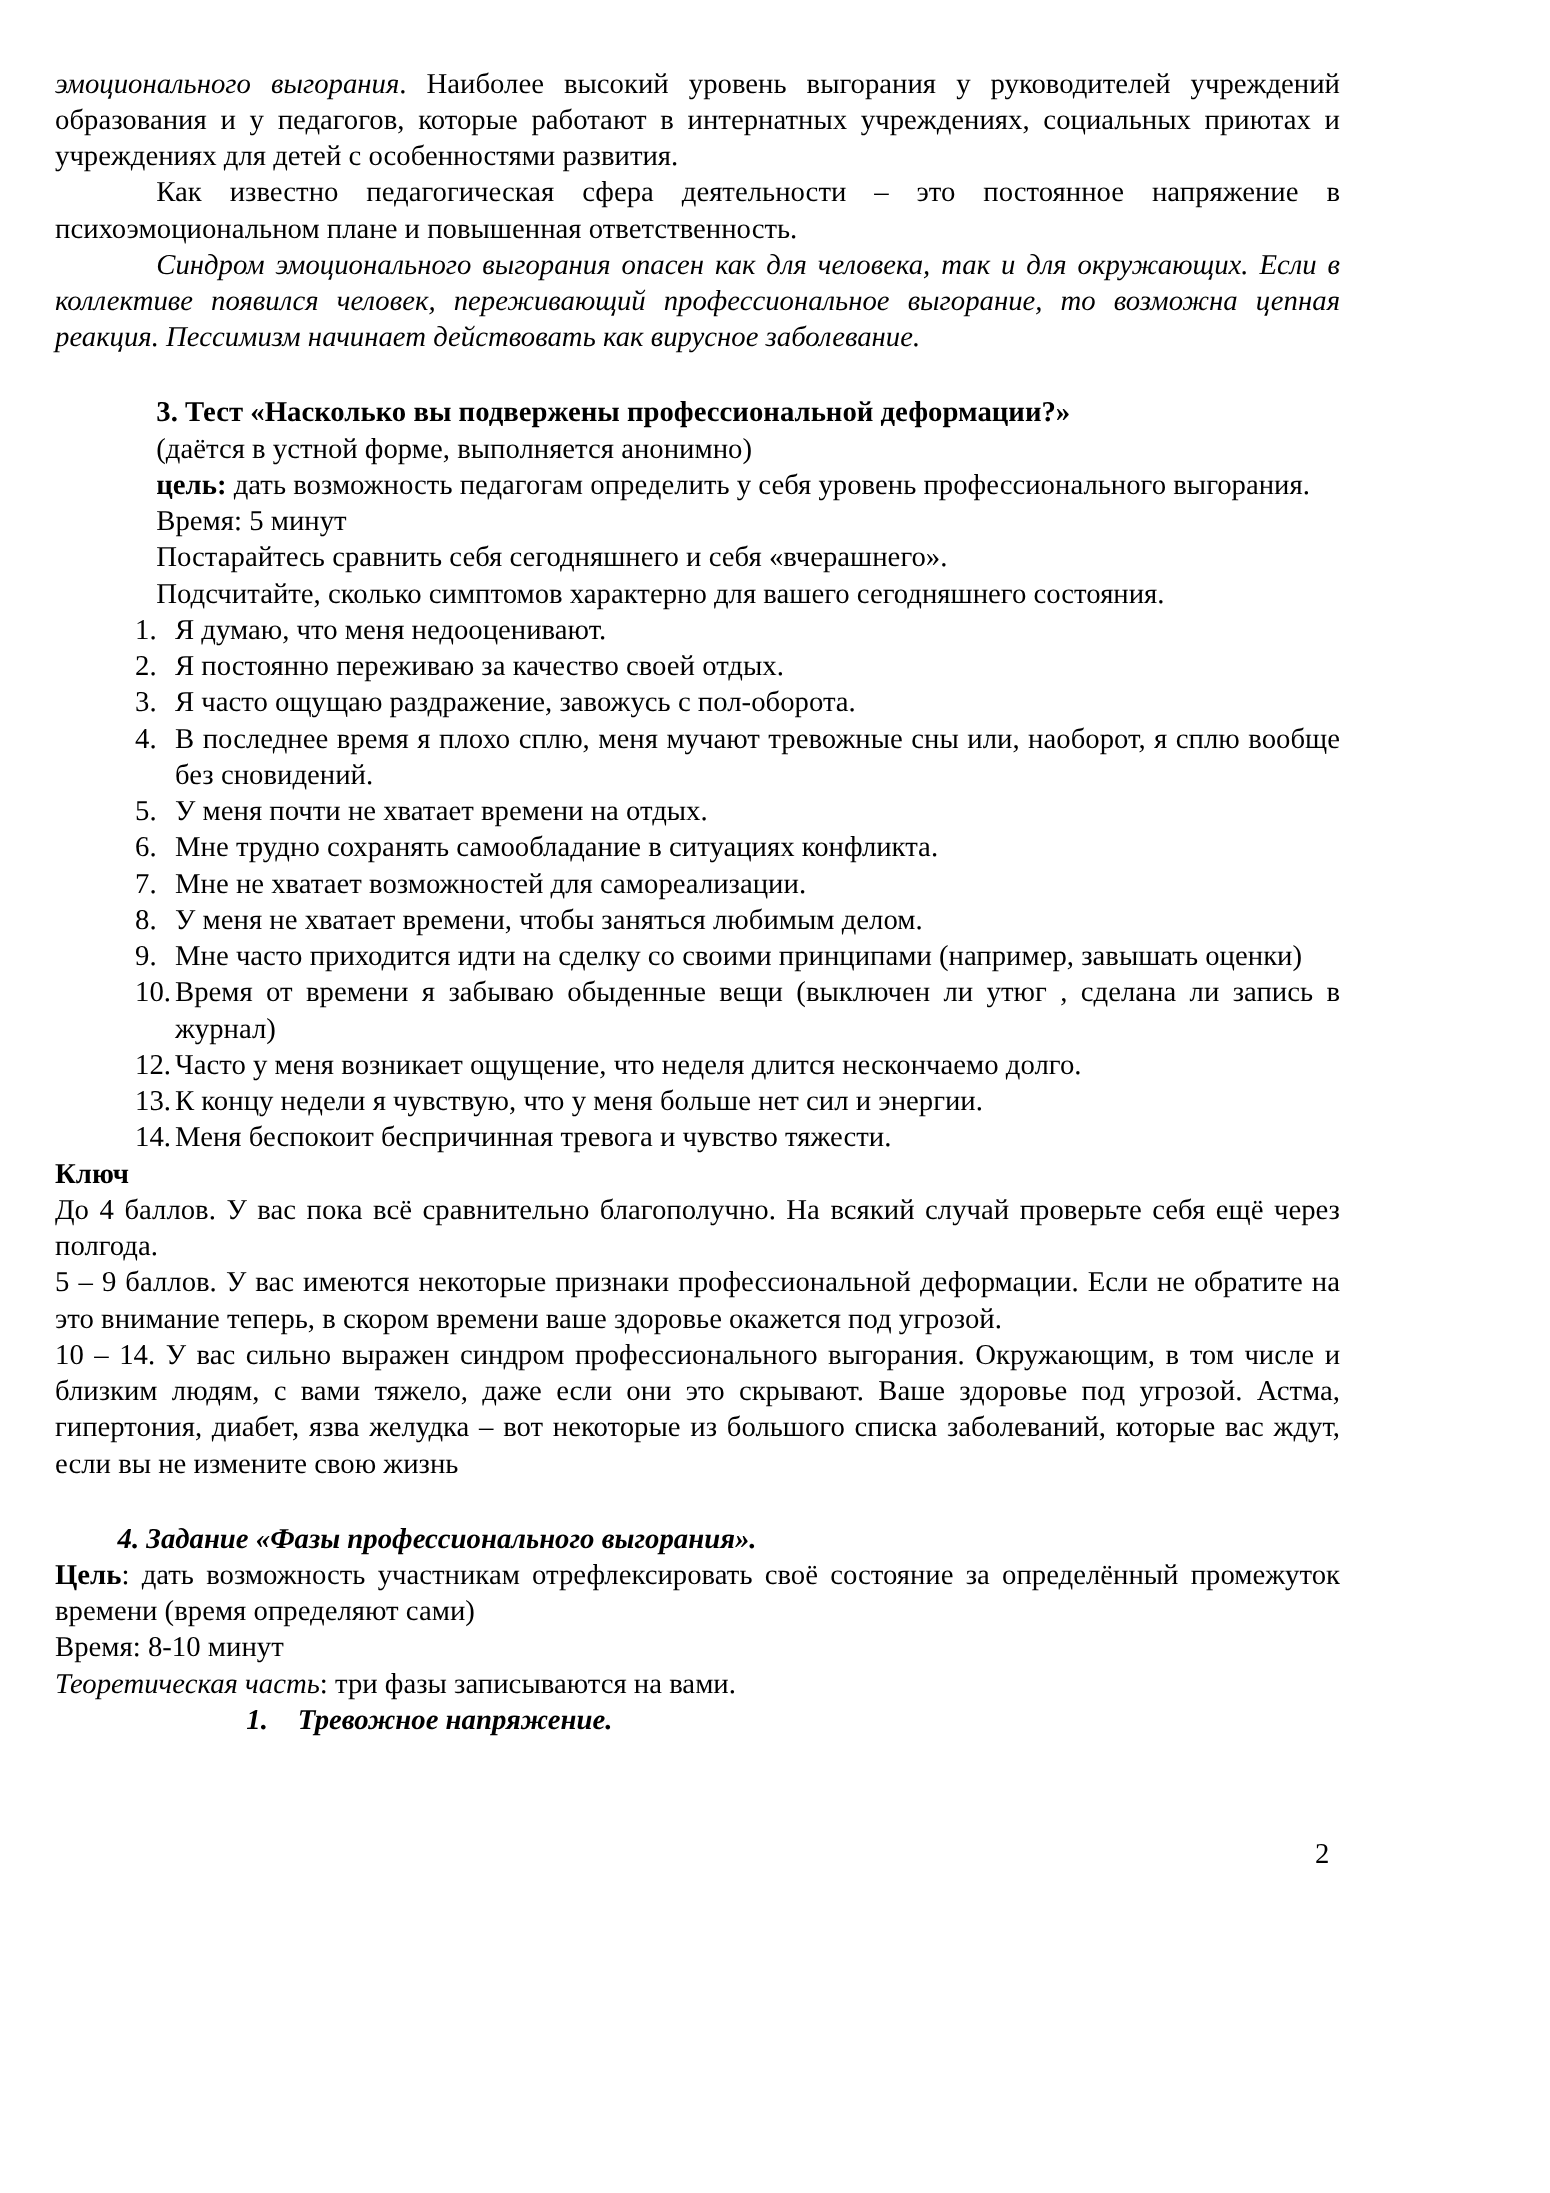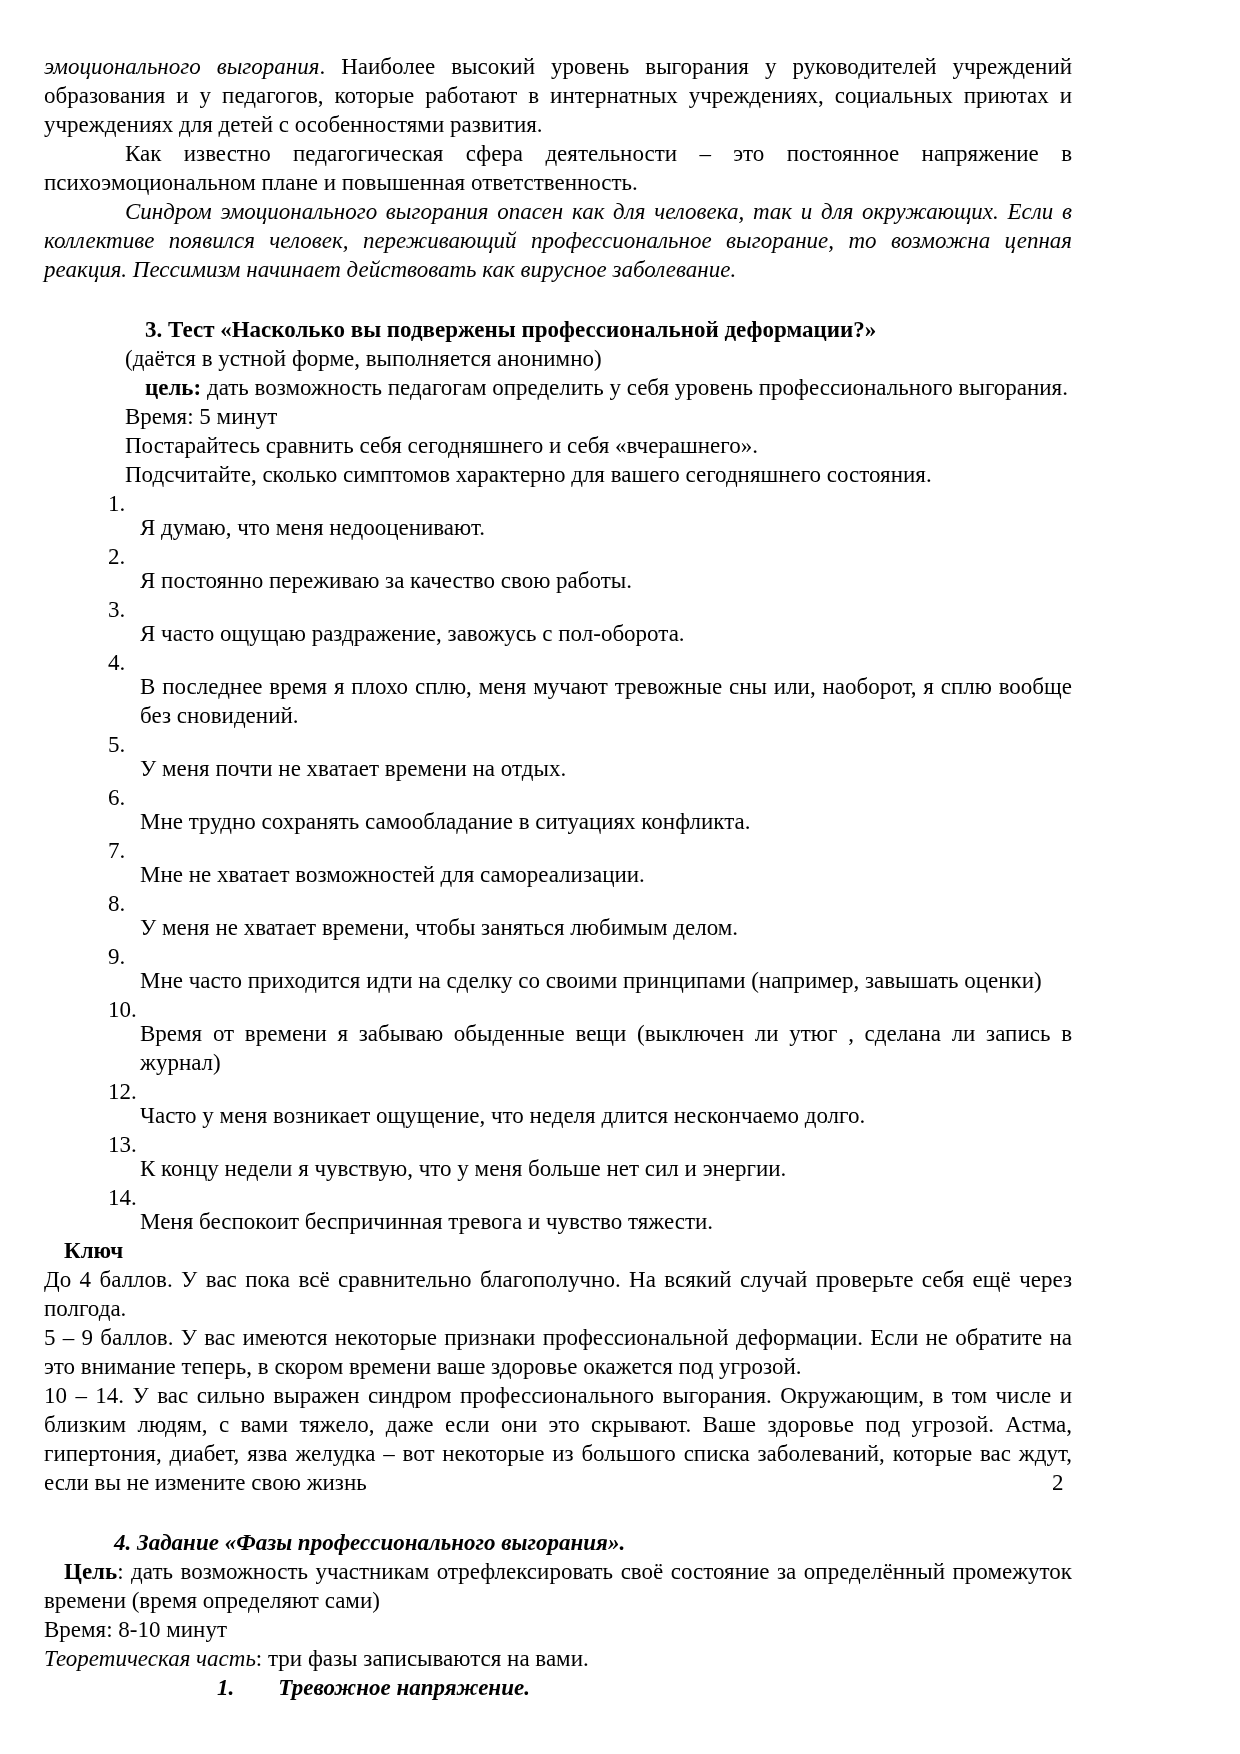--- a/index.html
+++ b/index.html
@@ -16,31 +16,31 @@
   }
   .content {
     position: absolute;
     left: 44px;
     top: 52px;
     width: 1028px;
   }
   p { margin: 0; text-align: justify; }
   .ind  { text-indent: 81px; }
   .ind2 { text-indent: 50px; font-style: italic; }
-  .b { font-weight: bold; margin-left: 20px; }
+  .b { font-weight: bold; }
   .i { font-style: italic; }
   .u { }
   .spacer { height: 31px; }
   .list { }
   .li {
     display: flex;
     padding-left: 64px;
   }
   .li .num { flex: 0 0 32px; }
-  .li .txt { flex: 1 1 auto; text-align: justify; margin-top: 24px; }
+  .li .txt { flex: 1 1 auto; text-align: justify; }
   .phase-line { text-indent: 153px; }
   .phase-gap { display: inline-block; width: 24px; }
   .pagenum {
     position: absolute;
     top: 1468px;
     left: 1052px;
   }
 </style>
 </head>
 <body>
@@ -67,21 +67,21 @@
 
   <p class="ind">Подсчитайте, сколько симптомов характерно для вашего сегодняшнего состояния.</p>
 
   <div class="list">
     <div class="li">
         <span class="num">1.</span>
         <span class="txt">Я думаю, что меня недооценивают.</span>
       </div>
     <div class="li">
         <span class="num">2.</span>
-        <span class="txt">Я постоянно переживаю за качество свою работы.</span>
+        <span class="txt">Я постоянно переживаю за качество своей отдых.</span>
       </div>
     <div class="li">
         <span class="num">3.</span>
         <span class="txt">Я часто ощущаю раздражение, завожусь с пол-оборота.</span>
       </div>
     <div class="li">
         <span class="num">4.</span>
         <span class="txt">В последнее время я плохо сплю, меня мучают тревожные сны или, наоборот, я сплю вообще без сновидений.</span>
       </div>
     <div class="li">

